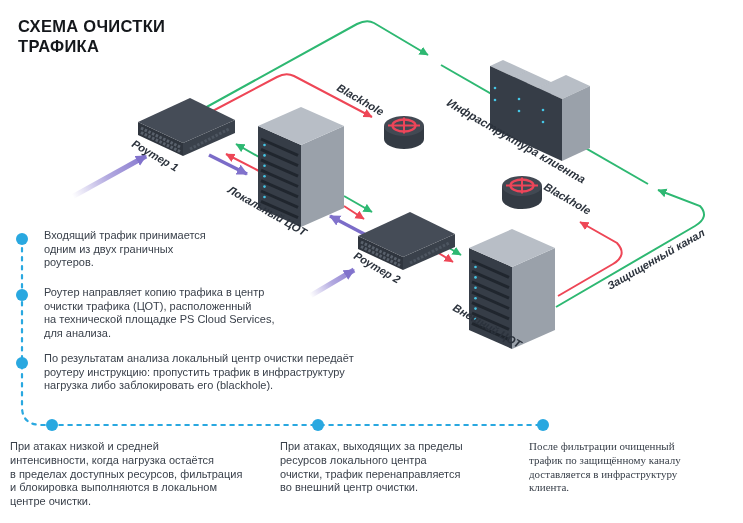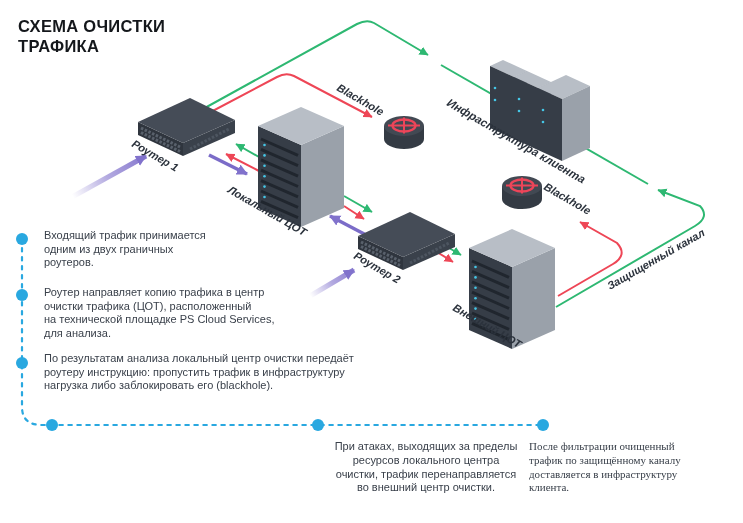--- a/index.html
+++ b/index.html
@@ -18,21 +18,21 @@
     font-size:11px;line-height:13.6px;white-space:pre-line;color:#3a414b;
   }
   .step-1{top:229px;}
   .step-2{top:286px;}
   .step-3{top:352px;}
   .note-text{
     position:absolute;top:440px;
     font-size:11px;line-height:13.8px;white-space:pre-line;color:#3a414b;
   }
   .note-1{left:10px;width:280px;}
-  .note-2{left:312px;width:228px;text-align:center;}
+  .note-2{left:280px;width:228px;}
   .note-3{left:529px;width:208px;font-family:Liberation Serif, serif;}
   .lbl{font-family:"Liberation Sans","DejaVu Sans",sans-serif;font-style:italic;font-weight:bold;font-size:11px;fill:#2b323c;}
   .lbl-lg{font-size:11.5px;}
 </style>
 </head>
 <body>
 
 <div class="stage">
 
   <h1 class="page-title">СХЕМА ОЧИСТКИ
@@ -225,20 +225,25 @@
 очистки трафика (ЦОТ), расположенный
 на технической площадке PS Cloud Services,
 для анализа.</div>
   <div class="step-text step-1">Входящий трафик принимается
 одним из двух граничных
 роутеров.</div>
   <div class="step-text step-3">По результатам анализа локальный центр очистки передаёт
 роутеру инструкцию: пропустить трафик в инфраструктуру
 нагрузка либо заблокировать его (blackhole).</div>
 
+  <div class="note-text note-1">При атаках низкой и средней
+интенсивности, когда нагрузка остаётся
+в пределах доступных ресурсов, фильтрация
+и блокировка выполняются в локальном
+центре очистки.</div>
   <div class="note-text note-2">При атаках, выходящих за пределы
 ресурсов локального центра
 очистки, трафик перенаправляется
 во внешний центр очистки.</div>
   <div class="note-text note-3">После фильтрации очищенный
 трафик по защищённому каналу
 доставляется в инфраструктуру
 клиента.</div>
 
 </div>

